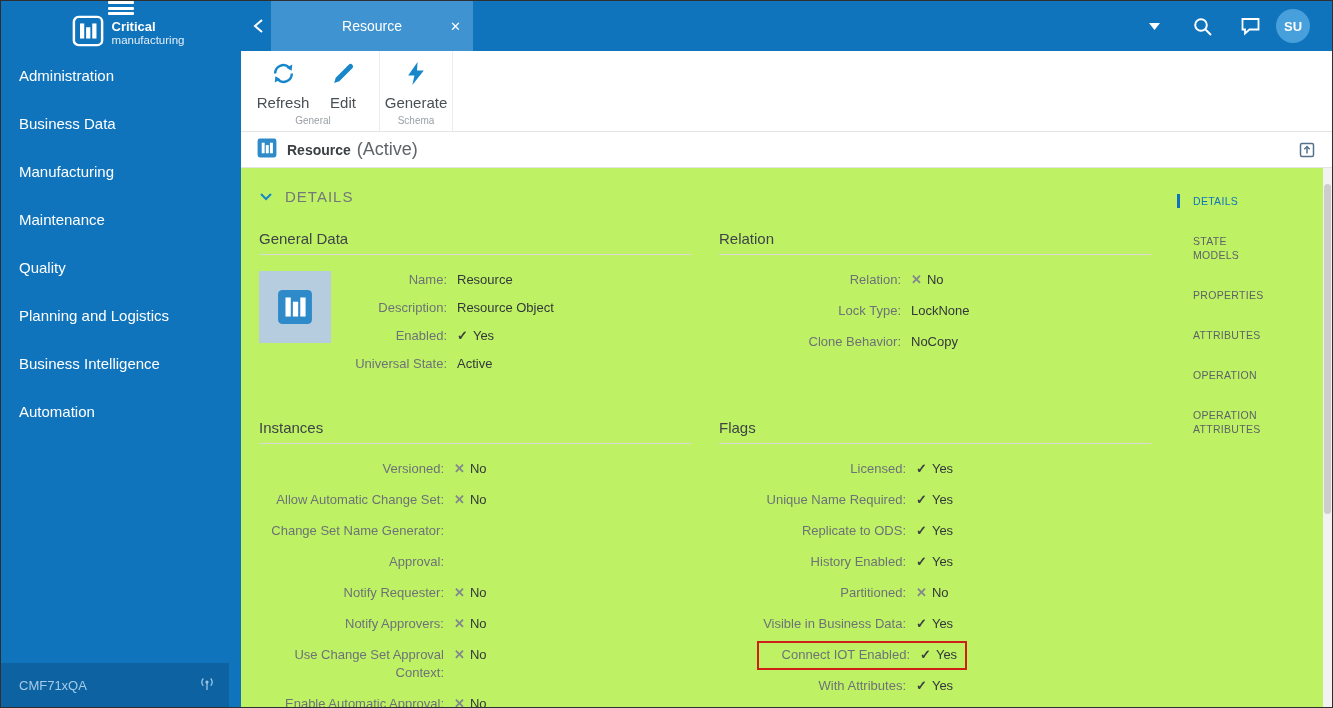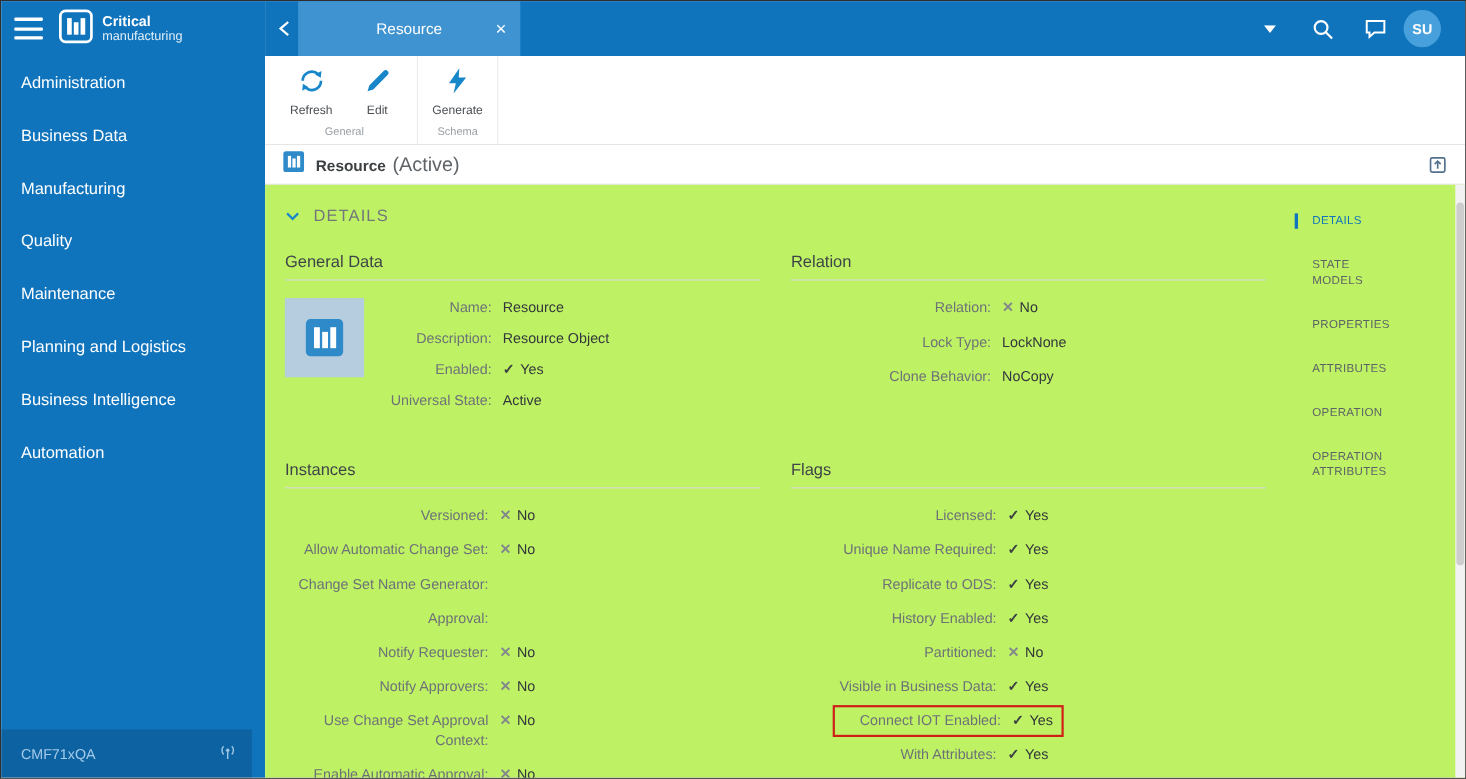--- a/index.html
+++ b/index.html
@@ -1,21 +1,21 @@
 <!DOCTYPE html>
 <html><head>
 <meta charset="utf-8">
 <style>
   * { margin:0; padding:0; box-sizing:border-box; }
   body { font-family:"Liberation Sans", sans-serif; background:#888; }
   .app { position:relative; width:1333px; height:708px; background:#fff; border:1px solid #2f2f2f; overflow:hidden; }
 
   
   .sidebar { position:absolute; left:0; top:0; bottom:0; width:240px; background:#1074bc; color:#fff; }
-  .sidebar-top { height:50px; display:flex; align-items:center; padding:0 12px; }
+  .sidebar-top { height:50px; display:flex; align-items:center; padding:0 12px;flex-direction:column; }
   .hamburger { width:26px; height:20px; display:flex; flex-direction:column; justify-content:space-between; cursor:pointer; }
   .hamburger span { display:block; height:3px; background:#fff; border-radius:1px; }
   .logo { margin-left:14px; display:flex; align-items:center; gap:8px; }
   .logo-t1 { font-size:13px; font-weight:bold; line-height:14px; }
   .logo-t2 { font-size:11.5px; line-height:12px; color:rgba(255,255,255,.88); }
   .menu-item { height:48px; display:flex; align-items:center; padding:0 18px; font-size:15px; color:#fff; cursor:pointer; }
   .sidebar-footer { position:absolute; left:0; right:12px; bottom:0; height:44px; background:rgba(0,0,0,.14); display:flex; align-items:center; padding:0 14px 0 18px; color:#a5cbe9; font-size:13px; }
   .signal { margin-left:auto; }
 
   
@@ -26,21 +26,21 @@
   .tab-close { position:absolute; right:12px; top:50%; transform:translateY(-50%); font-size:13px; cursor:pointer; }
   .tb-actions { position:absolute; right:12px; top:0; height:50px; display:flex; align-items:center; }
   .tb-btn { width:48px; height:50px; display:flex; align-items:center; justify-content:center; cursor:pointer; }
   .avatar { width:34px; height:34px; border-radius:50%; background:#47a0dc; display:flex; align-items:center; justify-content:center; font-size:13px; font-weight:bold; margin:0 10px 0 2px; cursor:pointer; }
 
   
   .toolbar { position:absolute; left:240px; right:0; top:50px; height:81px; background:#fff; border-bottom:1px solid #e4e4e4; display:flex; padding-left:6px; }
   .tgroup { display:flex; flex-direction:column; border-right:1px solid #ececec; padding:6px 6px 0; }
   .tbtns { display:flex; flex:1; }
   .tbtn { width:60px; display:flex; flex-direction:column; align-items:center; gap:4px; padding-top:4px; cursor:pointer; }
-  .tbtn-label { font-size:11px; color:#4a4f54; }
+  .tbtn-label { font-size:15px; color:#4a4f54; }
   .tgroup-label { font-size:10px; color:#9aa0a5; text-align:center; padding:2px 0 5px; }
 
   
   .entity-header { position:absolute; left:240px; right:0; top:131px; height:36px; background:#fff; border-bottom:1px solid #e4e4e4; display:flex; align-items:center; padding:0 16px; }
   .eh-name { font-weight:bold; font-size:14px; color:#3c4043; margin-left:10px; }
   .eh-state { font-size:18px; color:#5f6469; margin-left:6px; }
   .eh-expand { margin-left:auto; cursor:pointer; display:flex; }
 
   
   .content { position:absolute; left:240px; right:0; top:167px; bottom:0; background:#bef264; }
@@ -107,23 +107,23 @@
       </div>
     </div>
     <div class="menu">
 
         <div class="menu-item">Administration</div>
 
         <div class="menu-item">Business Data</div>
 
         <div class="menu-item">Manufacturing</div>
 
+        <div class="menu-item">Maintenance</div>
+
         <div class="menu-item">Quality</div>
-
-        <div class="menu-item">Maintenance</div>
 
         <div class="menu-item">Planning and Logistics</div>
 
         <div class="menu-item">Business Intelligence</div>
 
         <div class="menu-item">Automation</div>
       </div>
     <div class="sidebar-footer">
       <span>CMF71xQA</span>
       <span class="signal">

